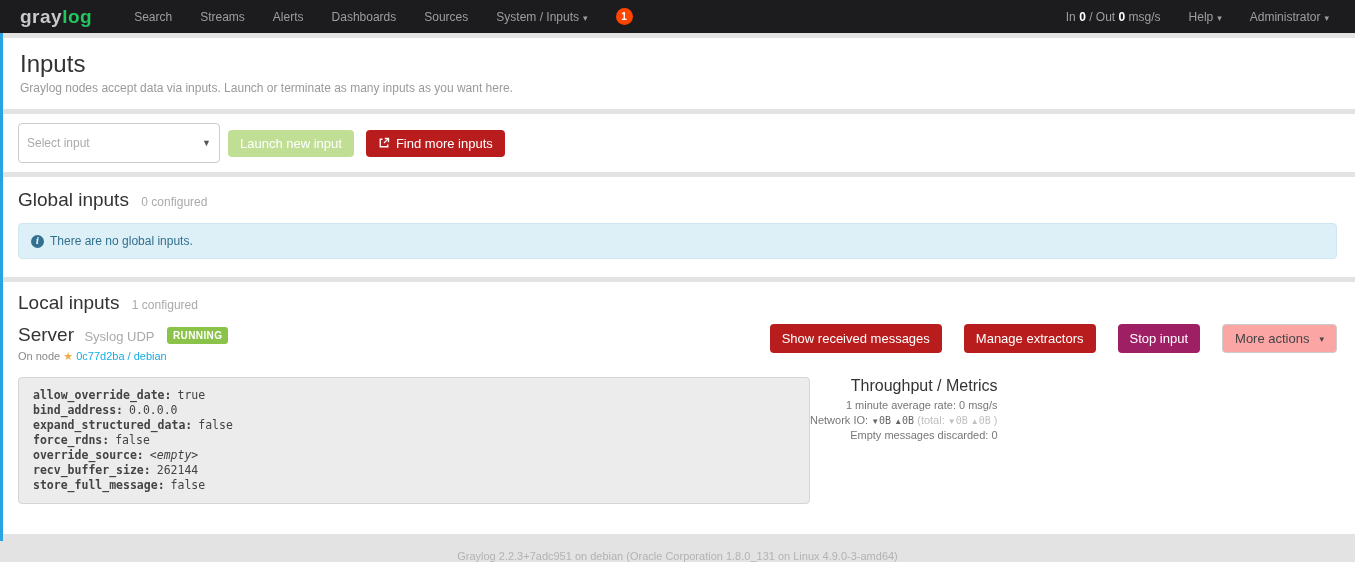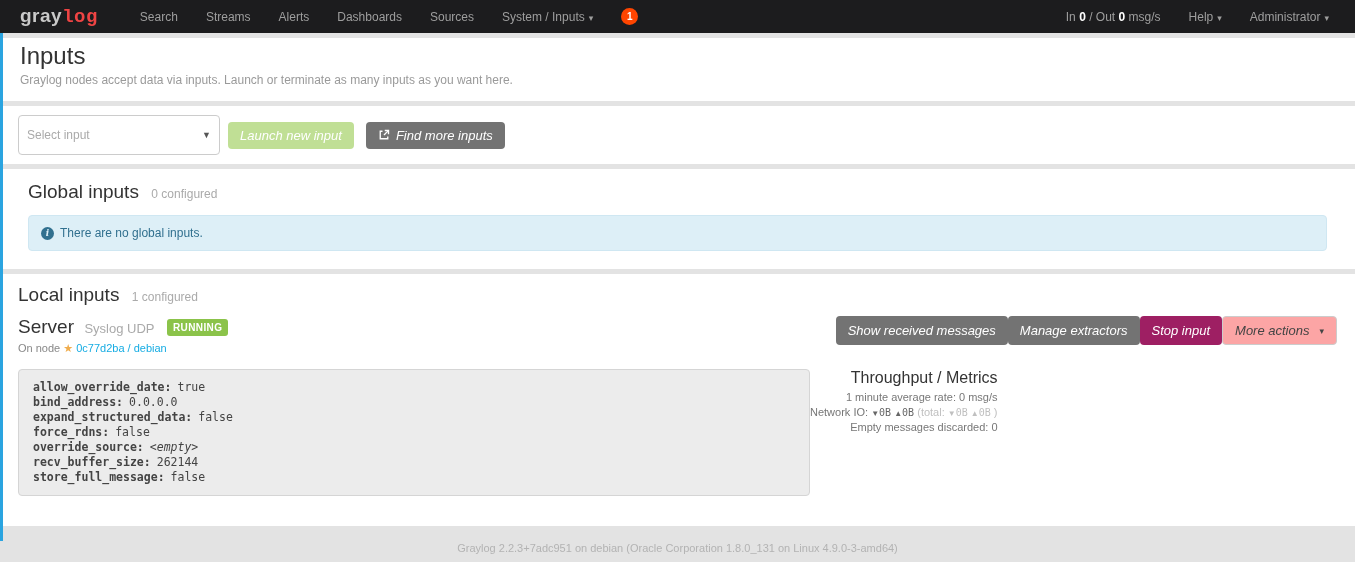--- a/index.html
+++ b/index.html
@@ -7,47 +7,47 @@
     font-family:"Liberation Sans","DejaVu Sans",sans-serif;
     background:#e3e3e3; color:#333; }
 
   
   .left-edge { position:absolute; left:0; top:33px; width:3px; height:508px; background:#2aa4e0; z-index:50; }
 
   
   .navbar { height:33px; background:#1c1c1e; display:flex; align-items:center; padding:0 12px; position:relative; z-index:60; }
   .brand { font-size:19px; font-weight:bold; letter-spacing:0.5px; margin:0 28px 0 8px; cursor:pointer; }
   .brand .b-gray { color:#c9c9c9; }
-  .brand .b-log { color:#ef4444;font-family:Liberation Mono, monospace; }
+  .brand .b-log { color:#22c55e; }
   .nav-items { display:flex; align-items:center; list-style:none; }
   .nav-item { color:#9e9e9e; font-size:12px; padding:0 14px; cursor:pointer; white-space:nowrap; }
   .caret { display:inline-block; margin-left:4px; font-size:9px; color:#9e9e9e; }
   .notif-badge { background:#ff4500; color:#fff; font-size:10px; font-weight:bold;
     min-width:17px; height:17px; border-radius:9px; display:inline-flex; align-items:center;
     justify-content:center; padding:0 5px; margin-left:14px; cursor:pointer; }
   .nav-right { margin-left:auto; display:flex; align-items:center; }
   .nav-throughput { color:#9e9e9e; font-size:12px; padding:0 14px; white-space:nowrap; }
   .nav-throughput b { color:#fff; font-weight:bold; }
 
   
   .block { background:#fff; margin-top:5px; padding:10px 20px; }
-  .block-header { padding:4px 20px 14px; }
+  .block-header { padding:12px 20px 14px; }
   h1.page-title { font-size:24px; font-weight:normal; color:#333; }
   .page-subtitle { font-size:12px; color:#9a9a9a; margin-top:3px; }
 
   
   .block-launcher { padding:9px 18px; display:flex; align-items:center; }
   .select-box { width:202px; height:40px; border:1px solid #ccc; border-radius:4px; background:#fff;
     display:flex; align-items:center; justify-content:space-between; padding:0 8px; cursor:pointer; }
   .select-placeholder { font-size:12px; color:#aaa; }
   .select-caret { font-size:9px; color:#555; }
   .btn { border:none; border-radius:4px; font-size:13px; padding:6px 12px; cursor:pointer;
-    font-family:inherit; display:inline-flex; align-items:center; gap:6px; white-space:nowrap;font-style:italic; }
+    font-family:inherit; display:inline-flex; align-items:center; gap:6px; white-space:nowrap; }
   .btn-launch { background:#8dc63f; color:#fff; opacity:0.55; margin-left:8px; cursor:default; }
-  .btn-info { background:#737373; color:#fff; }
+  .btn-info { background:#b91c1c; color:#fff; }
   .btn-find { margin-left:12px; }
   .btn-stop { background:#9e1f63; color:#fff; }
   .btn-default { background:#fca5a5; color:#444; border:1px solid #ccc; }
   .ext-icon { width:12px; height:12px; }
 
   
   .section-title { font-size:19px; font-weight:normal; color:#333; display:inline; }
   .section-count { font-size:12px; color:#aaa; margin-left:8px; }
 
   
@@ -57,21 +57,21 @@
     font-size:9px; font-weight:bold; display:inline-flex; align-items:center; justify-content:center;
     font-family:"DejaVu Serif",serif; font-style:italic; flex:0 0 13px; }
 
   
   .block-local { padding:10px 18px 30px; }
   .input-head-row { display:flex; align-items:flex-start; justify-content:space-between; margin-top:10px; }
   .input-title { font-size:19px; color:#333; }
   .input-type { font-size:13px; color:#aaa; margin-left:6px; }
   .badge-running { background:#8bc34a; color:#fff; font-size:10px; font-weight:bold;
     border-radius:3px; padding:3px 6px; margin-left:8px; letter-spacing:0.4px; vertical-align:2px; }
-  .input-actions { display:flex; gap:0; }
+  .input-actions { display:flex; gap:22px; }
   .node-line { font-size:11px; color:#888; margin-top:4px; }
   .star-icon { color:#f0ad4e; font-size:11px; cursor:pointer; }
   .node-link { color:#16ace3; text-decoration:none; cursor:pointer; }
 
   .detail-row { display:flex; margin-top:14px; }
   .config-box { width:792px; background:#ececec; border:1px solid #d5d5d5; border-radius:4px;
     padding:10px 14px; font-family:"DejaVu Sans Mono","Liberation Mono",monospace;
     font-size:11.5px; color:#444; }
   .cfg-row { line-height:15px; }
   .cfg-key { font-weight:bold; }
@@ -135,21 +135,21 @@
   <button class="btn btn-info btn-find">
     <svg class="ext-icon" viewBox="0 0 16 16" fill="none" stroke="#fff" stroke-width="1.8">
       <path d="M6 3H3v10h10v-3"></path>
         <path d="M8 8l5.5-5.5"></path>
         <path d="M9 2h5v5"></path>
     </svg>
     <span>Find more inputs</span>
   </button>
 </div>
 
-<div class="block" style="padding:12px 28px 10px;">
+<div class="block" style="padding:12px 18px 10px;">
   <h2 class="section-title">Global inputs</h2>
   <span class="section-count">0 configured</span>
   <div class="alert-info">
     <span class="info-icon">i</span>
     <span>There are no global inputs.</span>
   </div>
 </div>
 
 <div class="block block-local">
   <h2 class="section-title">Local inputs</h2>

